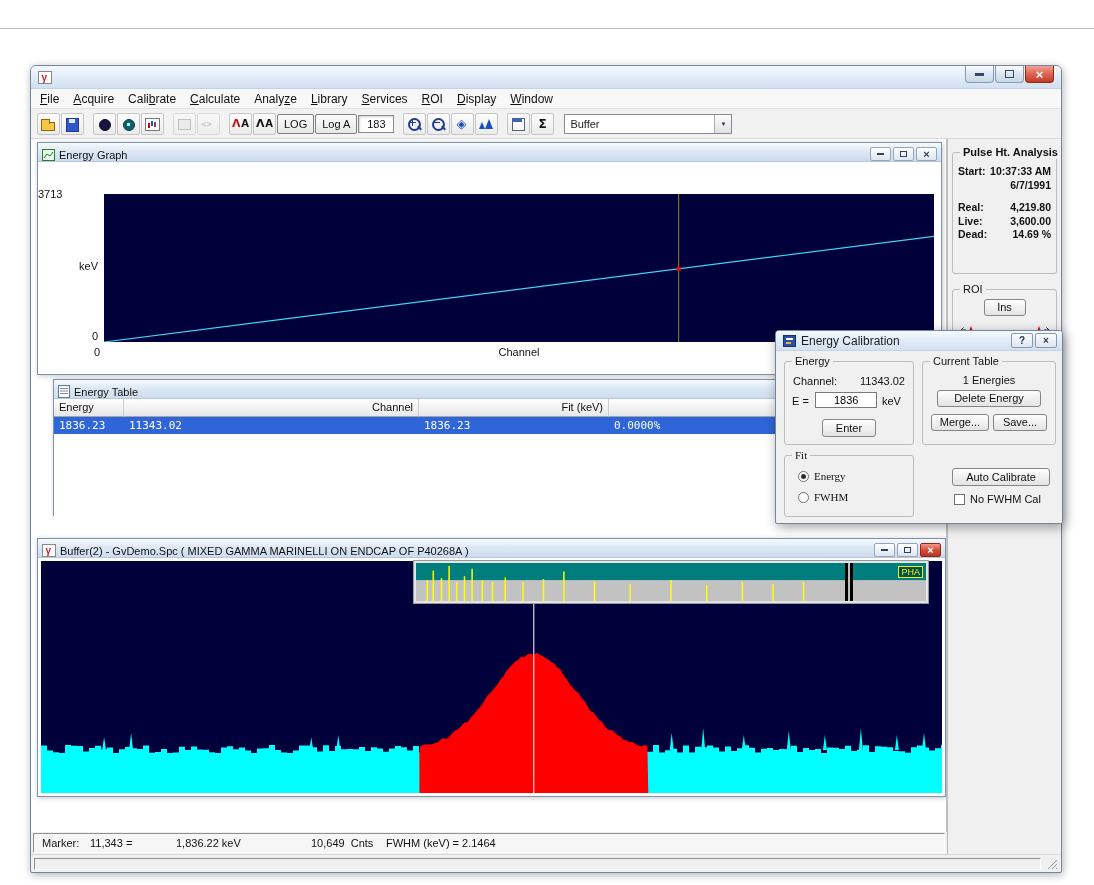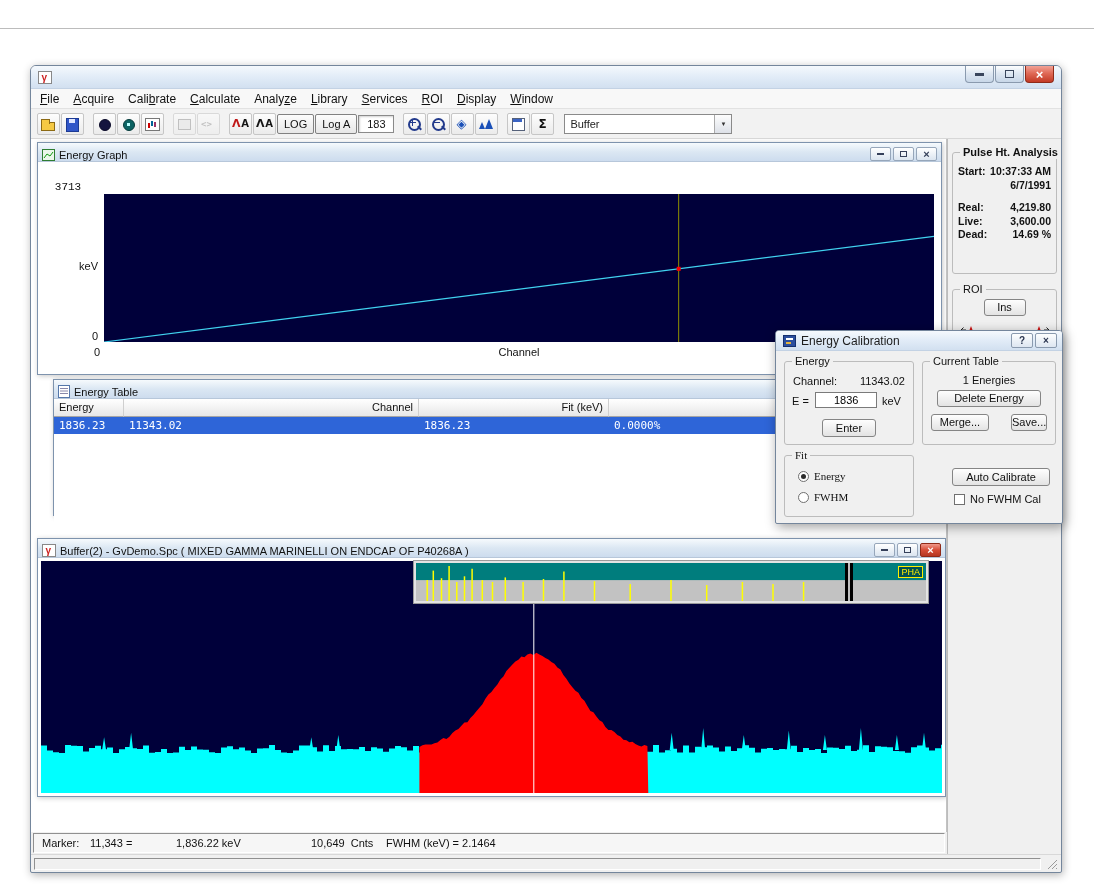--- a/index.html
+++ b/index.html
@@ -113,21 +113,21 @@
     border:1px solid #96a6ba; border-radius:2px; background:linear-gradient(#ffffff,#dbe5f0); }
   .cw-btn.red { background:linear-gradient(#f0998b,#d64c36 50%,#b53télé); background:linear-gradient(#f0998b,#d64c36 50%,#b53722); border-color:#8f2a18; }
   .cgl-min { width:7px; height:2px; background:#35405a; }
   .cgl-max { width:7px; height:6px; border:1px solid #35405a; }
   .cgl-close { font-size:11px; font-weight:700; color:#35405a; line-height:1; }
   .cw-btn.red .cgl-close { color:#fff; }
 
   
   .eg-content { position:relative; height:212px; background:#fff; font-size:11px; }
   .eg-plot { position:absolute; left:66px; top:32px; width:830px; height:148px; background:#00003a; }
-  .eg-ymax { position:absolute; left:0; top:19px; width:60px; text-align:center;font-family:Liberation Mono, monospace; }
+  .eg-ymax { position:absolute; left:0; top:26px; width:60px; text-align:left; }
   .eg-ylab { position:absolute; left:0; top:98px; width:60px; text-align:right; }
   .eg-ymin { position:absolute; left:0; top:168px; width:60px; text-align:right; }
   .eg-xmin { position:absolute; left:56px; top:184px; width:20px; }
   .eg-xlab { position:absolute; left:66px; top:184px; width:830px; text-align:center; }
 
   
   .et-content { height:131px; background:#fff; overflow:hidden; }
   .et-header { display:flex; height:18px; }
   .et-h { padding:2px 5px 0; background:linear-gradient(#ffffff,#e7e7e7); border-right:1px solid #cfcfcf;
     border-bottom:1px solid #a5a5a5; font-size:11px; }
@@ -157,21 +157,21 @@
   .g-fit    { left:8px;  top:104px; width:130px; height:62px;font-family:Liberation Serif, serif; }
   .dlg-row1 { position:absolute; left:8px; right:8px; top:13px; display:flex; justify-content:space-between; }
   .e-label { position:absolute; left:7px; top:33px; }
   .dlg-input { position:absolute; left:30px; top:30px; width:62px; height:16px; border:1px solid #7a7a7a;
     background:#fff; font:11px "Liberation Sans",sans-serif; padding:0 18px; }
   .e-unit { position:absolute; left:97px; top:33px; }
   .btn-enter { position:absolute; left:37px; top:57px; width:54px; height:18px; line-height:16px; }
   .ct-count { position:absolute; left:0; right:0; top:12px; text-align:center; }
   .btn-del  { position:absolute; left:14px; top:28px; width:104px; height:17px; line-height:15px; }
   .btn-merge{ position:absolute; left:8px;  top:52px; width:58px; height:17px; line-height:15px; }
-  .btn-save { position:absolute; right:8px; top:52px; width:36px; height:17px; line-height:15px; }
+  .btn-save { position:absolute; right:8px; top:52px; width:54px; height:17px; line-height:15px; }
   .radio-row { position:absolute; left:13px; display:flex; align-items:center; gap:5px; }
   .radio { width:11px; height:11px; border-radius:50%; border:1px solid #707070; background:#fff; position:relative; }
   .radio.checked::after { content:""; position:absolute; inset:2px; border-radius:50%; background:#2d2d2d; }
   .btn-autocal { position:absolute; left:176px; top:117px; width:98px; height:18px; line-height:16px; }
   .chk-row { position:absolute; left:178px; top:142px; display:flex; align-items:center; gap:5px; }
   .checkbox { width:11px; height:11px; border:1px solid #707070; background:#fff; }
   .dlg-cap { width:22px; height:15px; margin-left:2px; display:flex; align-items:center; justify-content:center;
     border:1px solid #8a9aae; border-radius:2px; background:linear-gradient(#fdfefe,#dde6f1);
     font-weight:bold; font-size:10px; color:#2a3550; }
 </style>

